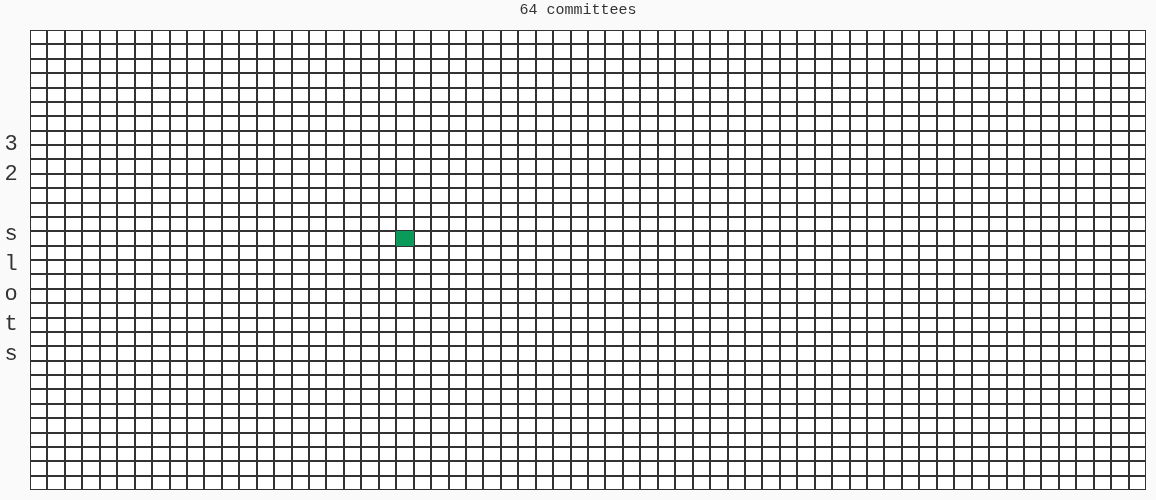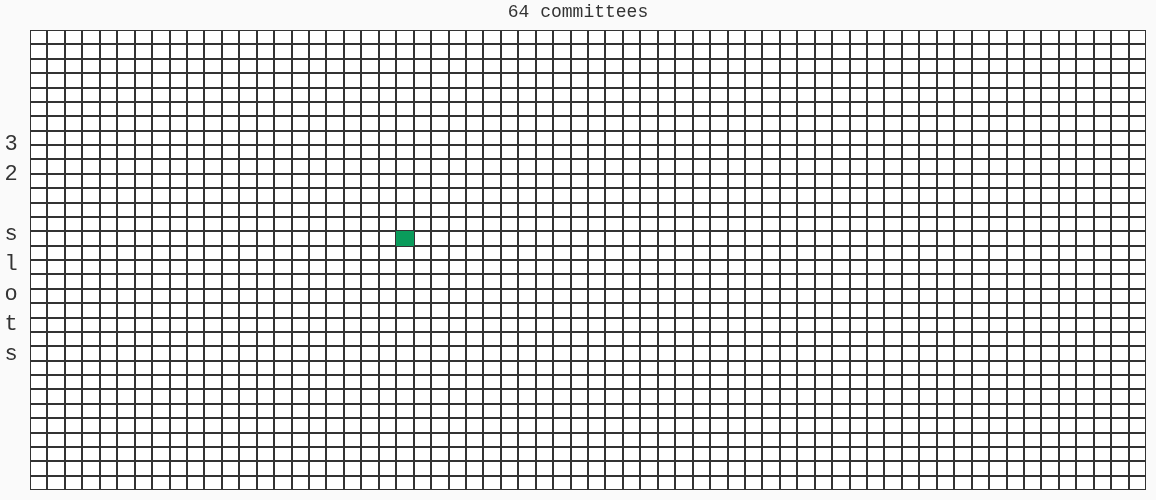--- a/index.html
+++ b/index.html
@@ -10,21 +10,21 @@
       font-family: 'Courier New', monospace;
       position: relative;
       overflow: hidden;
     }
     .title {
       position: absolute;
       top: 2px;
       left: 0;
       right: 0;
       text-align: center;
-      font-size: 18px;
+      font-size: 15px;
       color: #333;
     }
     .ylabel {
       position: absolute;
       left: 2px;
       top: 130px;
       font-size: 22px;
       color: #333;
       line-height: 30px;
     }

